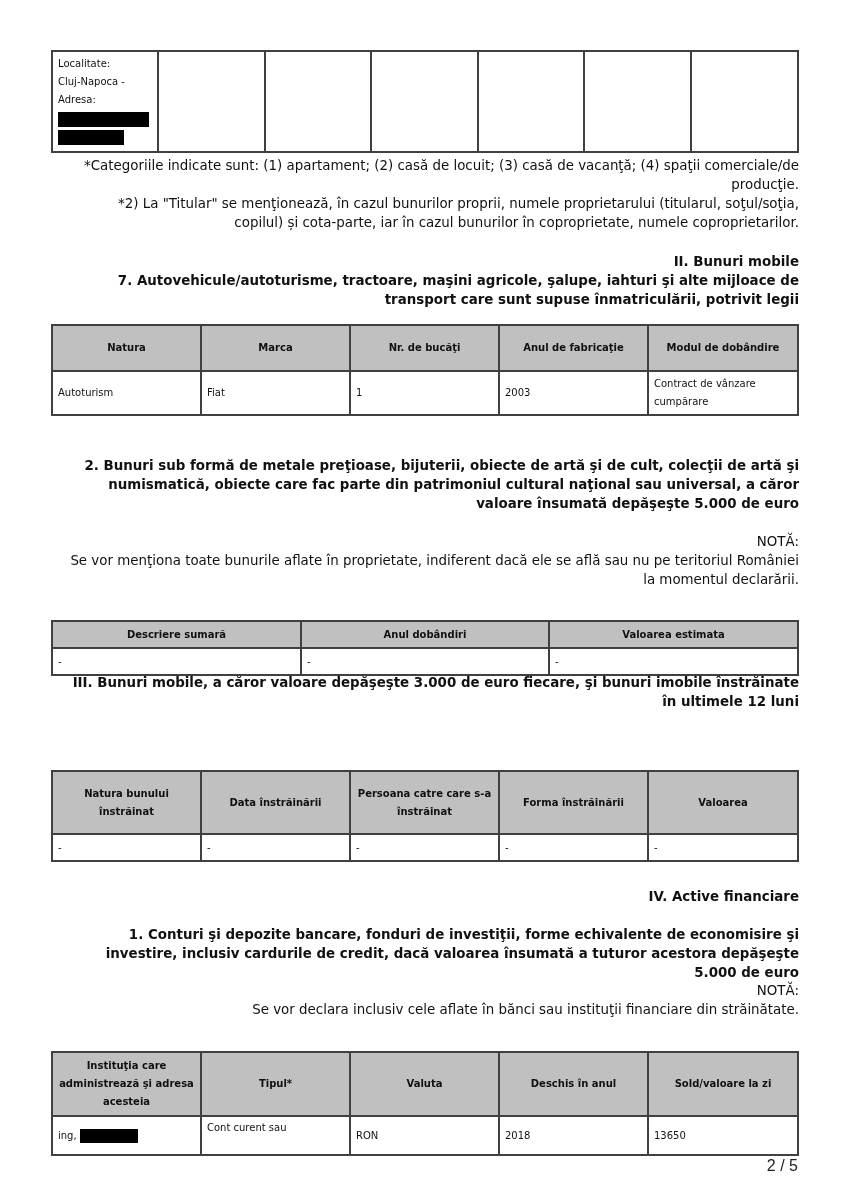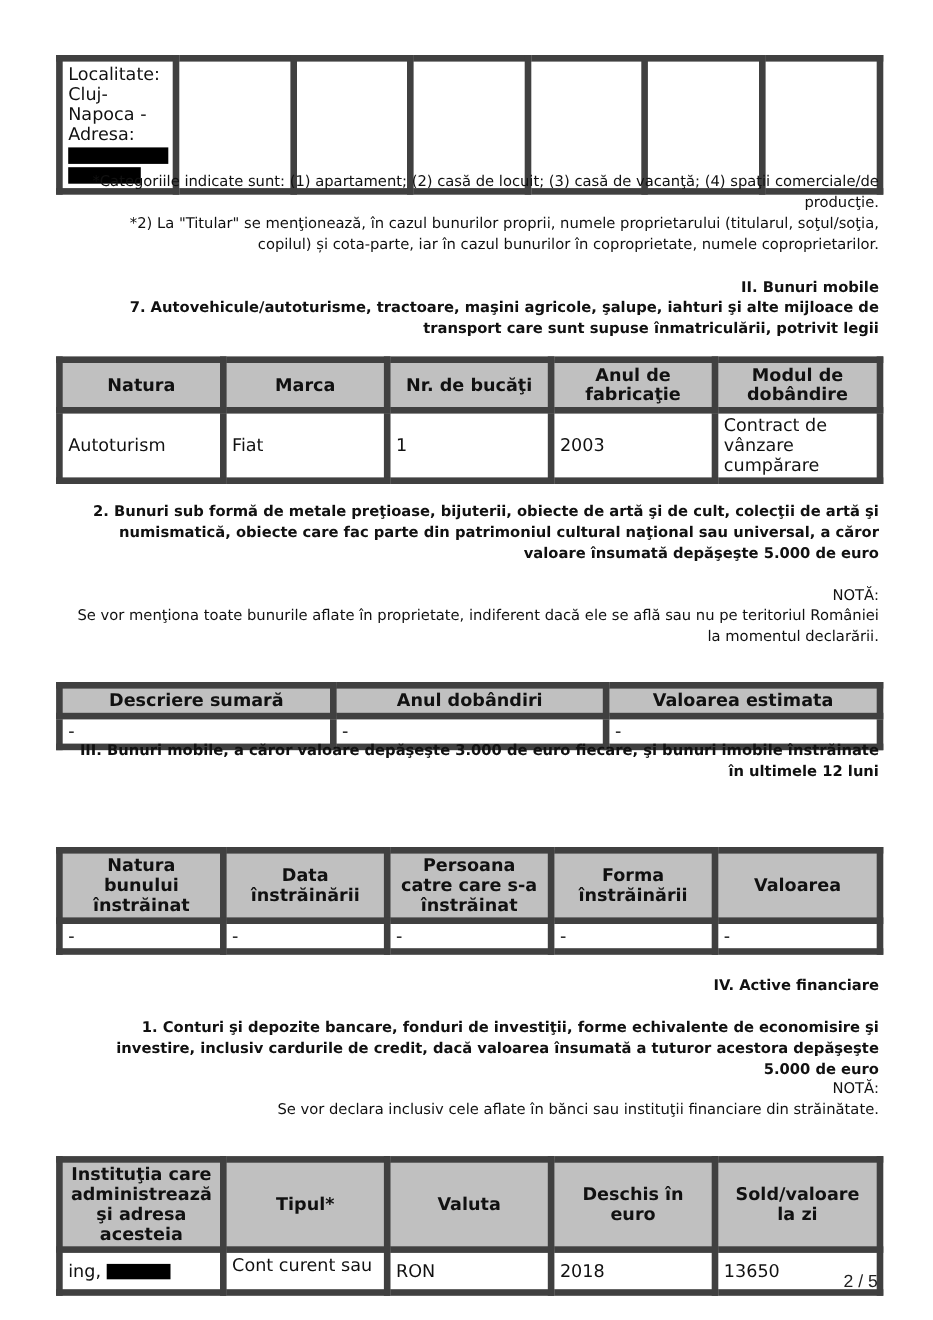--- a/index.html
+++ b/index.html
@@ -5,22 +5,22 @@
   html, body { margin: 0; padding: 0; background: #ffffff; }
   body {
     width: 848px; height: 1200px; position: relative; overflow: hidden;
     font-family: "DejaVu Sans", sans-serif; color: #111; font-size: 13.4px;
   }
   table.doc {
     position: absolute; left: 51px; width: 746px;
     border-collapse: collapse; table-layout: fixed;
   }
   table.doc td, table.doc th {
-    border: 6px solid #404040; padding: 2px 5px; vertical-align: top;
-    font-size: 16px; line-height: 18px;
+    border: 2px solid #404040; padding: 2px 5px; vertical-align: top;
+    font-size: 10px; line-height: 18px;
   }
   table.doc th {
     background: #c0c0c0; font-weight: bold; text-align: center; vertical-align: middle;
   }
   table.doc td.mid { vertical-align: middle; }
   .para { position: absolute; left: 51px; width: 748px; line-height: 19px; font-size: 13.4px; }
   .para .ind { padding-left: 15px; text-align: right; }
   .bold { font-weight: bold; }
   .redact { display: inline-block; background: #000; height: 15px; vertical-align: middle; }
   .pagenum { position: absolute; right: 50px; top: 1157px; font-family: "Liberation Sans", sans-serif; font-size: 16px; color: #222; }
@@ -169,21 +169,21 @@
       <col style="width:149px">
       <col style="width:149px">
       <col style="width:149px">
       <col style="width:150px">
     </colgroup>
   <tbody>
       <tr style="height:64px;">
     <th>Instituţia care administrează şi adresa acesteia</th>
     <th>Tipul*</th>
     <th>Valuta</th>
-    <th>Deschis în euro</th>
+    <th>Deschis în anul</th>
     <th>Sold/valoare la zi</th>
   </tr>
   <tr style="height:39px;">
     <td style="vertical-align:middle;">
       <span>ing,</span>
       <span class="redact" style="width:58px; height:14px;"></span>
     </td>
     <td>Cont curent sau</td>
     <td class="mid">RON</td>
     <td class="mid">2018</td>

